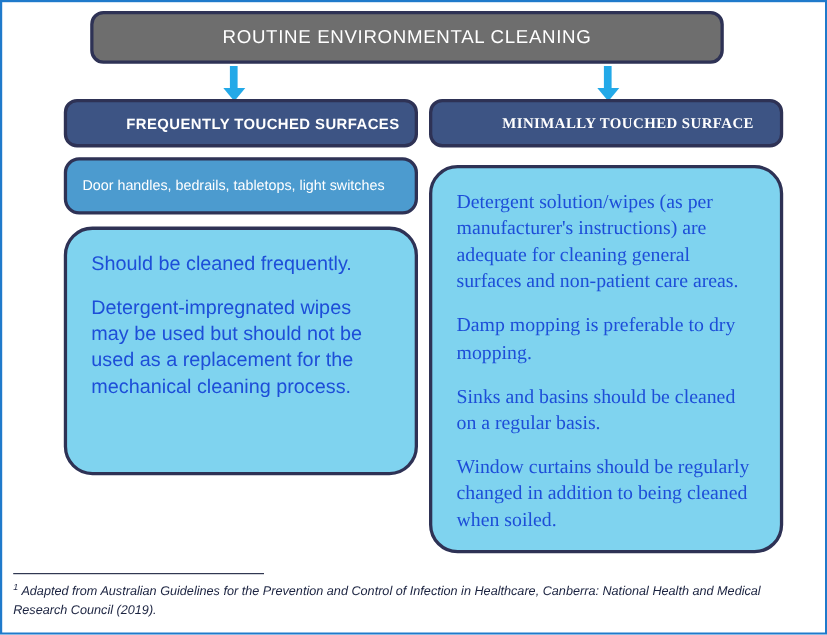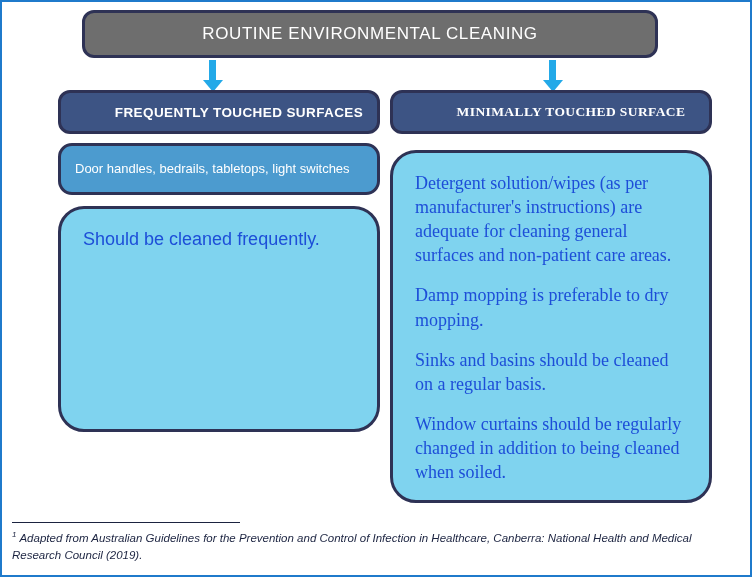--- a/index.html
+++ b/index.html
@@ -184,20 +184,21 @@
 
   <div class="col col-left">
     <div class="box header-box">
       <span class="header-text">FREQUENTLY TOUCHED SURFACES</span>
     </div>
     <div class="box example-box example-left">
       <span class="example-text">Door handles, bedrails, tabletops, light switches</span>
     </div>
     <div class="box detail-box detail-left">
       <p>Should be cleaned frequently.</p>
+      <p>Detergent-impregnated wipes may be used but should not be used as a replacement for the mechanical cleaning process.</p>
     </div>
   </div>
 
   <div class="col col-right">
     <div class="box header-box">
       <span class="header-text">MINIMALLY TOUCHED SURFACE</span>
     </div>
     <div class="box detail-box detail-right">
       <p>Detergent solution/wipes (as per manufacturer's instructions) are adequate for cleaning general surfaces and non-patient care areas.</p>
       <p>Damp mopping is preferable to dry mopping.</p>

